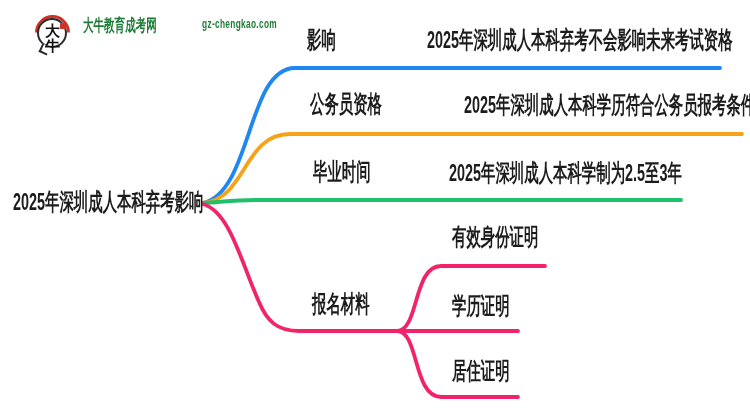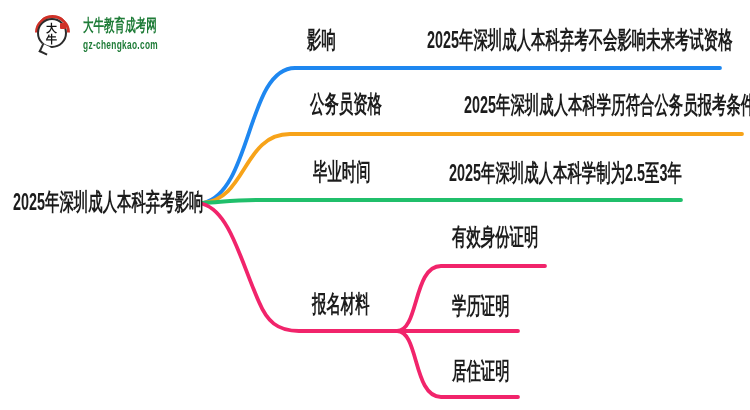--- a/index.html
+++ b/index.html
@@ -9,26 +9,26 @@
   svg.links path{fill:none;stroke-width:3.8;stroke-linecap:round;}
 
   
   .logo{position:absolute;left:36px;top:15px;display:flex;align-items:flex-start;gap:9px;cursor:pointer;}
   .badge{position:relative;width:38px;height:42px;}
   .badge-circle{position:absolute;left:1px;top:3px;width:30px;height:30px;box-sizing:border-box;
     border:2px solid #2b2b2b;border-radius:50%;background:#fff;}
   .badge-arc{position:absolute;left:-1px;top:0px;width:35px;height:35px;box-sizing:border-box;
     border:3px solid transparent;border-top-color:#cf3128;border-right-color:#cf3128;
     border-radius:50%;transform:rotate(-45deg);}
-  .badge-txt{position:absolute;left:9px;top:8px;width:13px;font-size:11px;line-height:1.0;
+  .badge-txt{position:absolute;left:9px;top:8px;width:13px;font-size:15px;line-height:1.0;
     font-weight:bold;color:#121212;word-break:break-all;text-align:center;}
   .badge-seal{position:absolute;left:24px;top:8px;width:6px;height:6px;background:#cf3128;border-radius:1px;}
   .badge-tail{position:absolute;left:4px;top:30px;width:7px;height:7px;background:#fff;
     border-left:2px solid #2b2b2b;border-bottom:2px solid #2b2b2b;transform:rotate(25deg);}
-  .logo-text{display:flex;flex-direction:column;}
+  .logo-text{display:flex;flex-direction:row;}
   .logo-title{font-size:17px;font-weight:bold;color:#1f7c38;white-space:nowrap;
     transform:scaleX(0.62);transform-origin:0 50%;line-height:1.25;}
   .logo-url{font-size:13px;font-weight:bold;color:#1f7c38;white-space:nowrap;
     transform:scaleX(0.64);transform-origin:0 50%;line-height:1.1;margin-top:2px;letter-spacing:0.5px;}
 
   
   .node{position:absolute;white-space:nowrap;font-weight:bold;color:#1c1c1c;font-size:24px;
     line-height:1.1;transform:scaleX(0.60);transform-origin:0 50%;cursor:default;}
   .n-root{left:13px;top:189px;}
   .n-b1 {left:307px;top:27px;}

